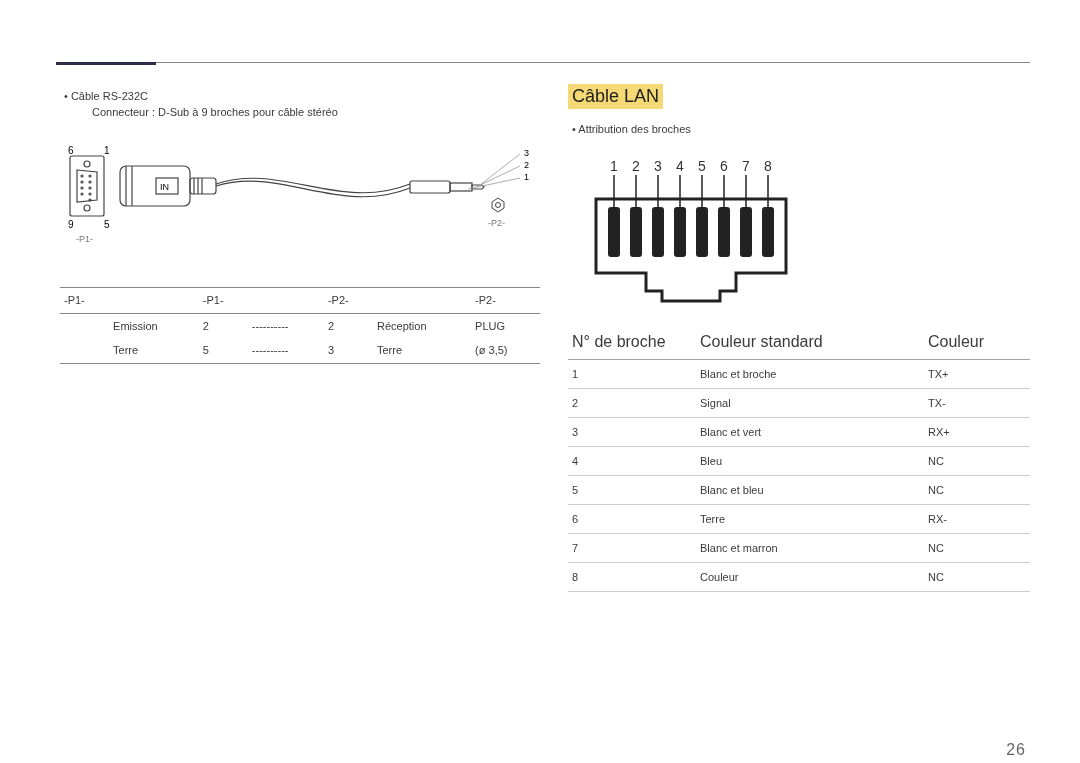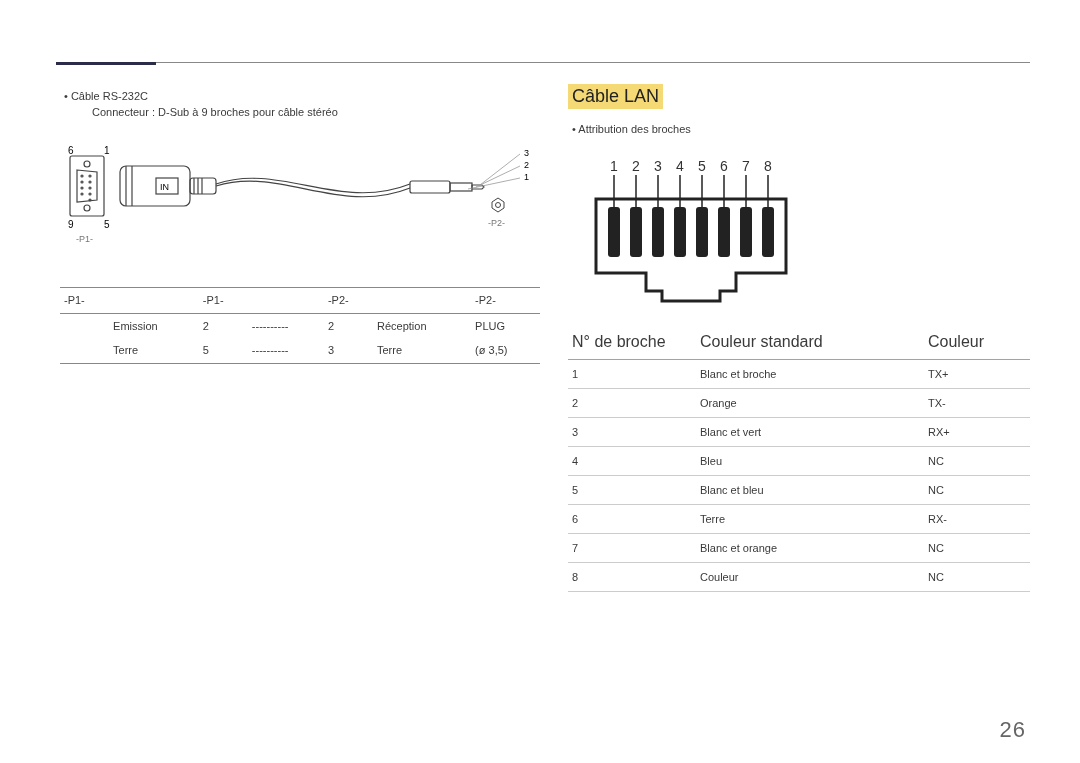--- a/index.html
+++ b/index.html
@@ -86,23 +86,23 @@
     text-align: left;
     padding: 8px 4px;
     border-bottom: 1px solid #a3a3a3;
   }
   .t2head td {
     padding: 8px 4px;
     border-bottom: 1px solid #ccc;
   }
   .page-number {
     position: absolute;
-    bottom: 20px;
+    bottom: 4px;
     right: 54px;
-    font-size: 22px;
+    font-size: 16px;
     color: #666;
     letter-spacing: 1px;
   }
 </style>
 </head>
 <body>
 
 <div class="top-rule"></div>
 <div class="top-rule-thick"></div>
 
@@ -274,21 +274,21 @@
         <th style="width:220px">Couleur standard</th>
         <th>Couleur</th>
       </tr>
       <tr>
             <td>1</td>
             <td>Blanc et broche</td>
             <td>TX+</td>
           </tr>
       <tr>
             <td>2</td>
-            <td>Orange</td>
+            <td>Signal</td>
             <td>TX-</td>
           </tr>
       <tr>
             <td>3</td>
             <td>Blanc et vert</td>
             <td>RX+</td>
           </tr>
       <tr>
             <td>4</td>
             <td>Bleu</td>
@@ -299,21 +299,21 @@
             <td>Blanc et bleu</td>
             <td>NC</td>
           </tr>
       <tr>
             <td>6</td>
             <td>Terre</td>
             <td>RX-</td>
           </tr>
       <tr>
             <td>7</td>
-            <td>Blanc et orange</td>
+            <td>Blanc et marron</td>
             <td>NC</td>
           </tr>
       <tr>
             <td>8</td>
             <td>Couleur</td>
             <td>NC</td>
           </tr>
     </tbody>
       </table>
   </div>

